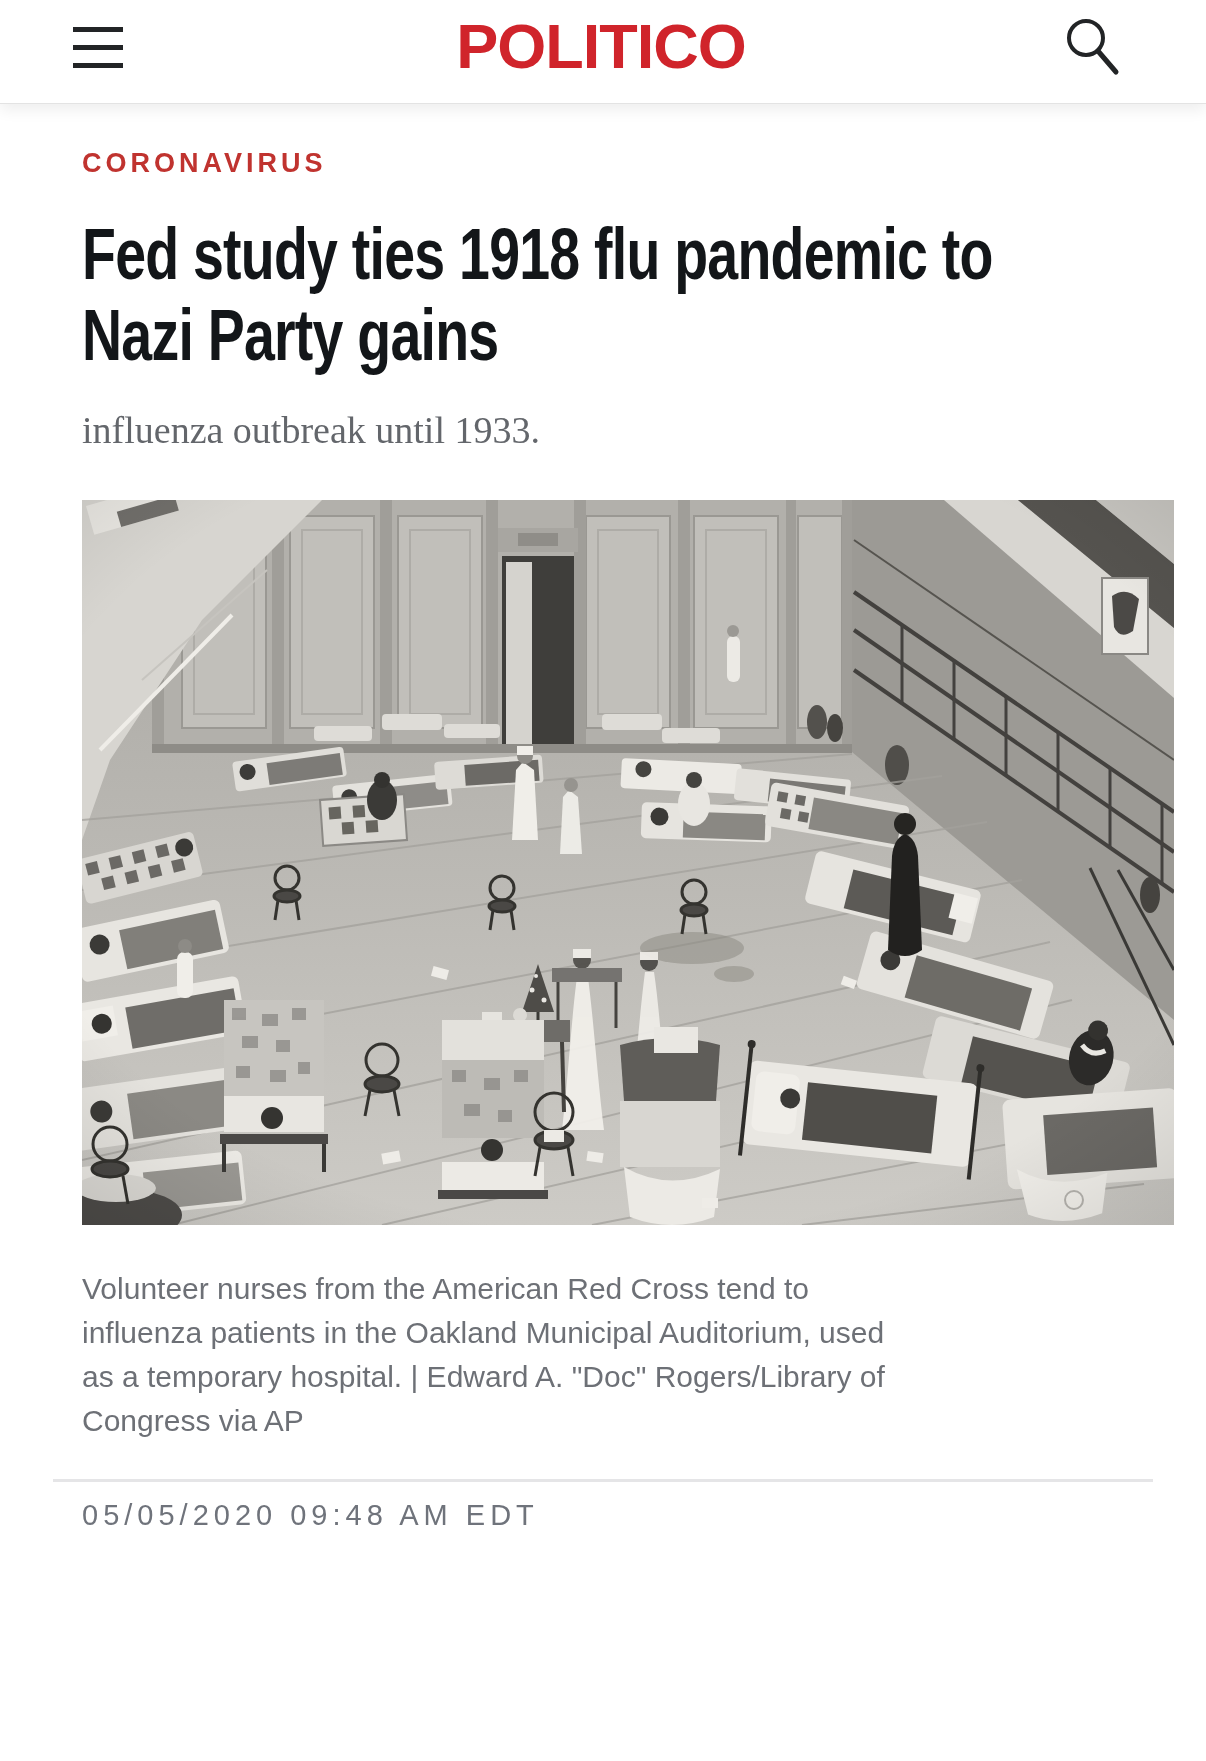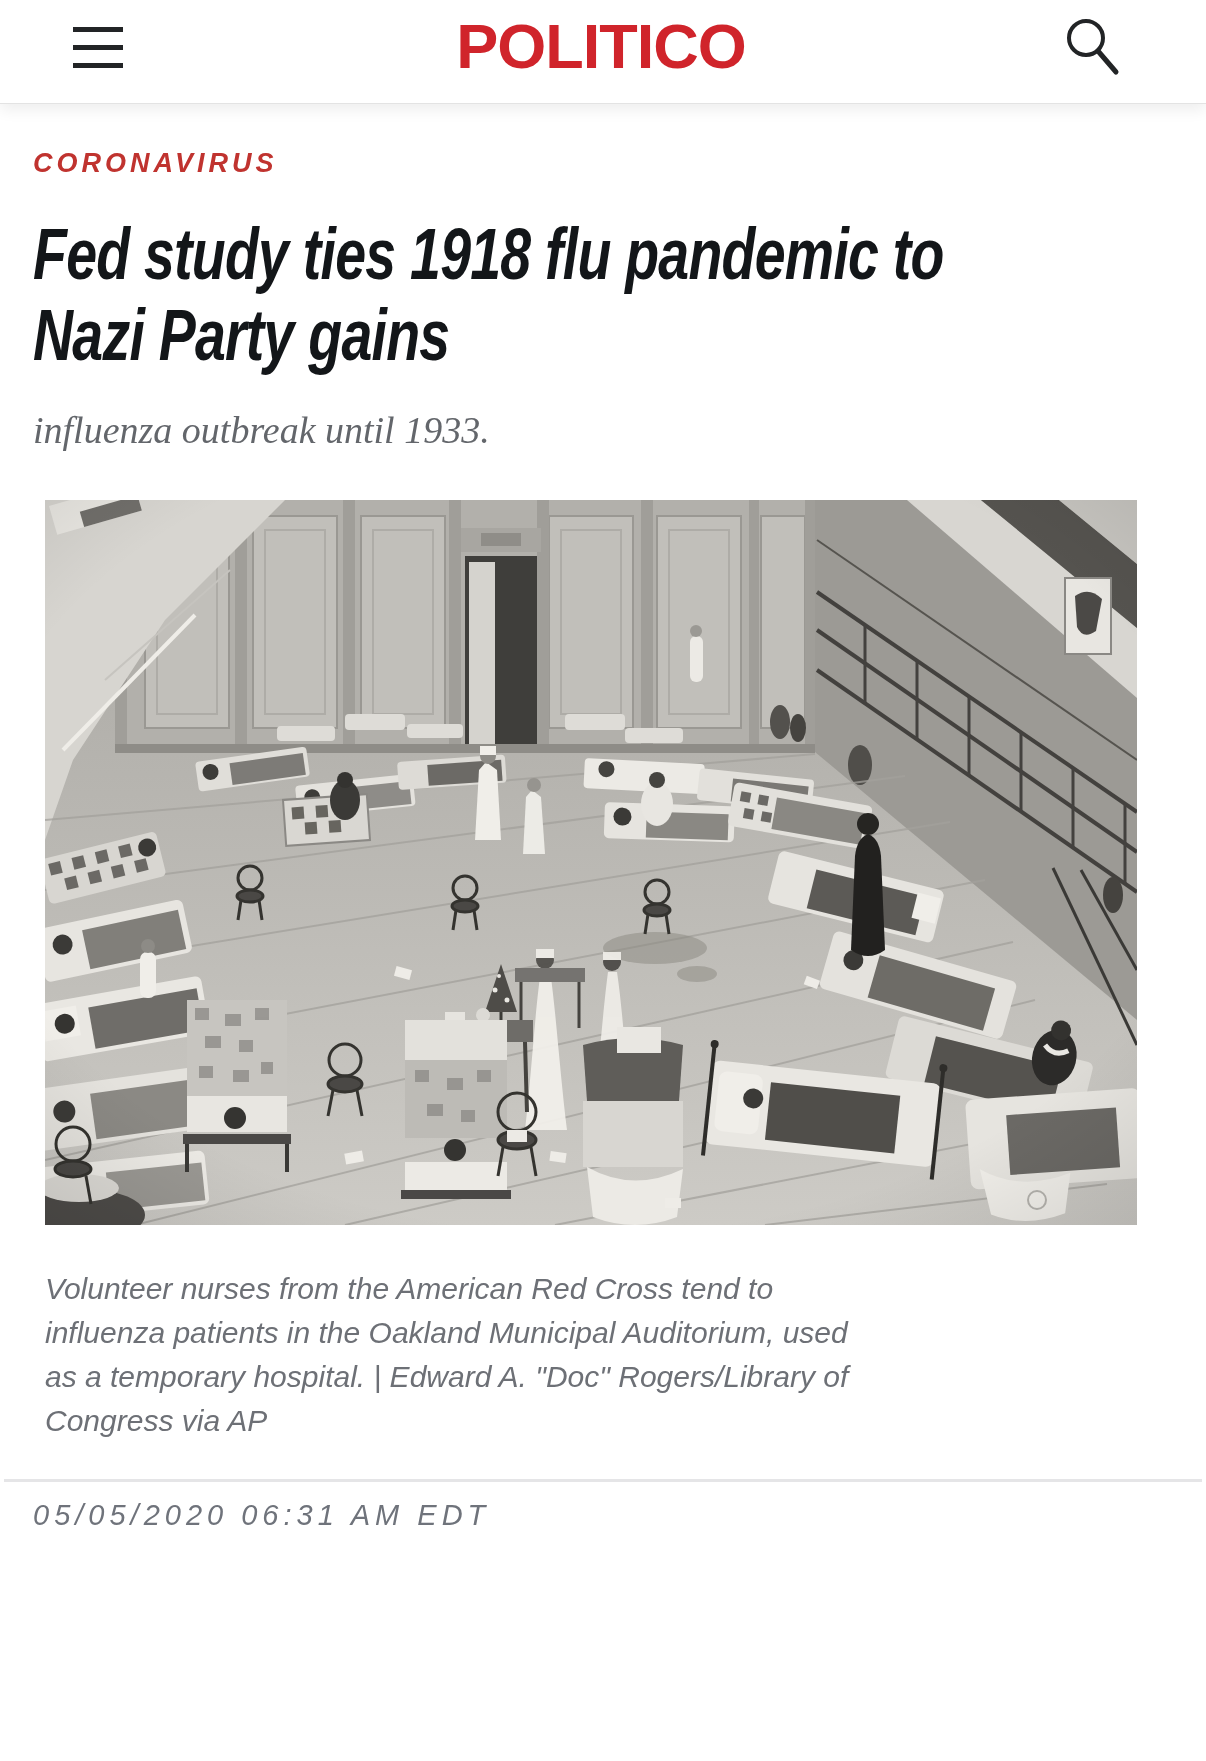--- a/index.html
+++ b/index.html
@@ -7,28 +7,28 @@
   .page{width:1206px;height:1761px;position:relative;background:#fff;}
 
   
   .hdr{position:relative;height:103px;background:#fff;border-bottom:1px solid #e3e3e3;box-shadow:0 6px 14px rgba(0,0,0,.07);z-index:5;}
   .menu-btn{position:absolute;left:73px;top:27px;width:50px;height:46px;background:none;border:none;padding:0;cursor:pointer;}
   .menu-btn span{display:block;width:50px;height:5px;background:#222426;margin:0 0 13px 0;}
   .logo{position:absolute;left:0;right:4px;top:10px;text-align:center;font-size:63px;font-weight:bold;letter-spacing:-1px;color:#d0242b;cursor:pointer;font-family:"Liberation Sans",sans-serif;}
   .search-btn{position:absolute;right:86px;top:14px;width:56px;height:64px;background:none;border:none;padding:0;cursor:pointer;}
 
   
-  .main{padding:0 33px;font-style:italic;}
+  .main{padding:0 82px;}
   .kicker{display:inline-block;margin-top:44px;font-size:27px;font-weight:bold;letter-spacing:4px;color:#c0332f;text-decoration:none;cursor:pointer;}
   h1.headline{margin:34px 0 0 0;padding:0;color:#131619;font-weight:bold;}
   h1.headline .hl{display:inline-block;white-space:nowrap;font-size:73px;line-height:81px;letter-spacing:-1px;transform:scaleX(.76);transform-origin:0 50%;}
   .dek{margin:30px 0 0 0;font-family:"Liberation Serif",serif;font-size:38px;line-height:51px;color:#63666b;}
   .dek span{display:block;}
 
-  figure.photo-fig{margin:44px 0 0 12px;padding:0;width:1092px;}
+  figure.photo-fig{margin:44px 0 0 0;padding:0;width:1092px;}
   .photo{width:1092px;height:725px;display:block;background:#b5b3ae;}
   figcaption{margin-top:42px;font-size:30px;line-height:44px;color:#6d7076;}
   figcaption span{display:block;}
 
   .divider{border:none;border-top:3px solid #e5e5e7;margin:36px -29px 0 -29px;}
 
   .byline{margin-top:60px;font-size:29px;color:#55585e;}
   .byline .author{font-weight:bold;letter-spacing:4px;color:#555963;cursor:pointer;}
   .timestamp{margin-top:17px;font-size:29px;letter-spacing:5px;color:#6f737b;}
 </style>
@@ -457,16 +457,16 @@
         <span>Volunteer nurses from the American Red Cross tend to</span>
         <span>influenza patients in the Oakland Municipal Auditorium, used</span>
         <span>as a temporary hospital. | Edward A. "Doc" Rogers/Library of</span>
         <span>Congress via AP</span>
       </figcaption>
     </figure>
 
     <hr class="divider">
 
 
-    <div class="timestamp">05/05/2020 06:31 AM EDT</div>
+    <div class="timestamp">05/05/2020 09:48 AM EDT</div>
 
   </main>
 </div>
 
 </body></html>

